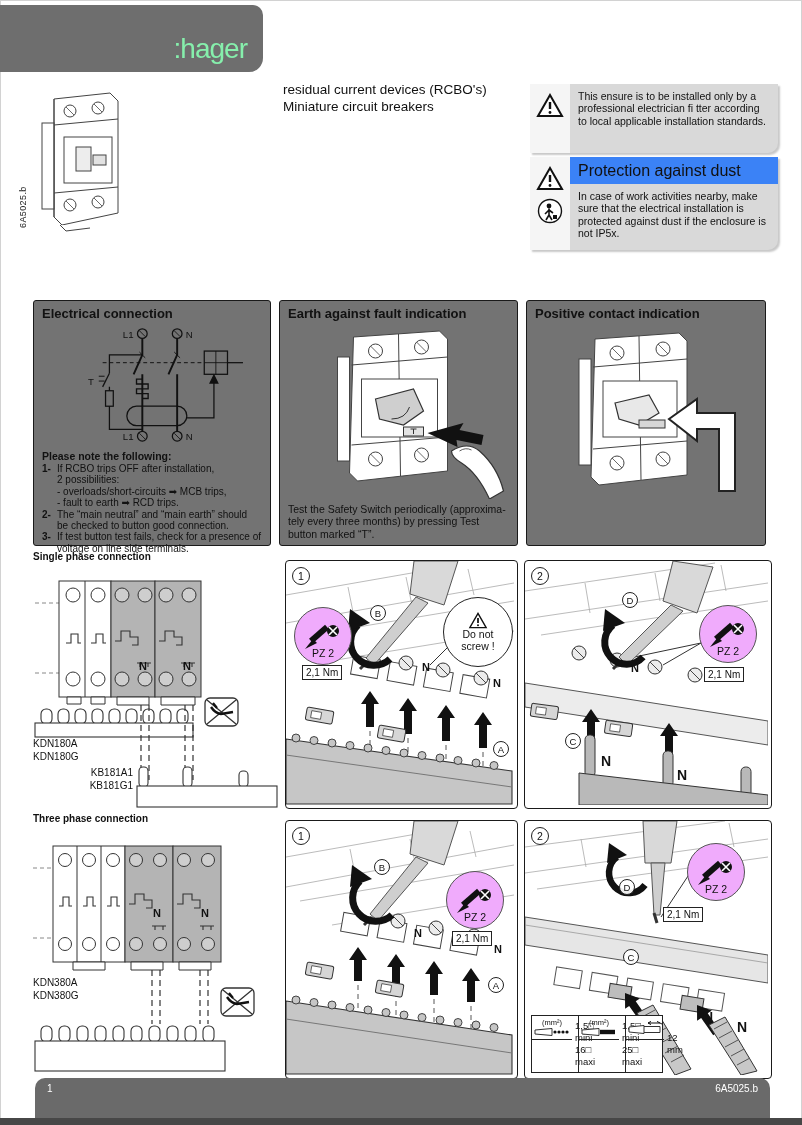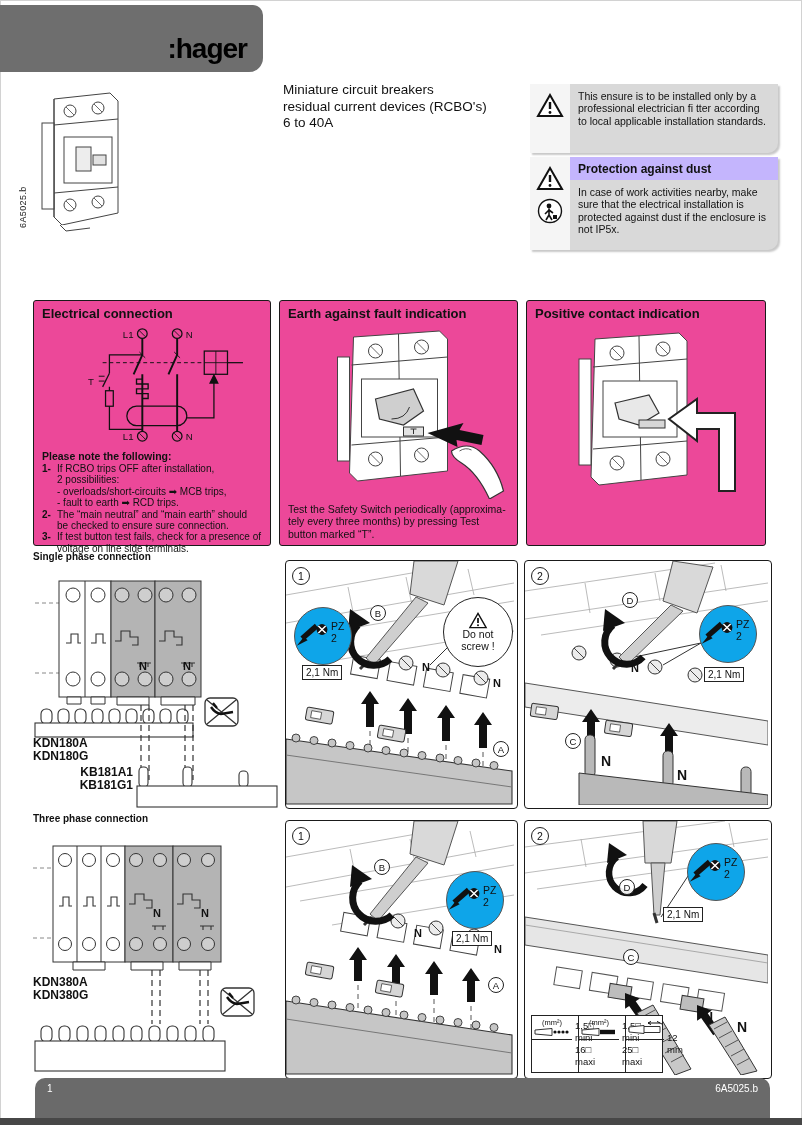--- a/index.html
+++ b/index.html
@@ -2,61 +2,61 @@
 <html><head>
 <meta charset="utf-8">
 <style>
   html,body{margin:0;padding:0;background:#fff}
   .page{position:relative;width:802px;height:1125px;background:#fff;
         font-family:"Liberation Sans","DejaVu Sans",sans-serif;color:#111;
         overflow:hidden;box-shadow:inset 0 0 0 1px #d2d2d2}
   .abs{position:absolute}
   
   .hdr{left:0;top:5px;width:263px;height:67px;background:#6e6e6e;border-radius:0 10px 14px 0}
-  .brand{position:absolute;right:16px;bottom:7px;color:#000000;font-weight:bold;
+  .brand{position:absolute;right:16px;bottom:7px;color:#86efac;font-weight:normal;
          font-size:28px;letter-spacing:-1px}
   .side-code{font-size:9px;color:#222;letter-spacing:.4px;
              transform:rotate(-90deg);transform-origin:0 0;white-space:nowrap}
   .title-line{font-size:13.5px;line-height:16.5px}
   
   .warnbox{background:#d9d9d9;border-radius:0 0 10px 0;display:flex;
            box-shadow:2px 2px 2px rgba(0,0,0,.22);box-sizing:border-box}
   .warn-icon-col{width:40px;background:#f5f5f5;display:flex;flex-direction:column;
                  align-items:center;padding-top:9px;gap:7px;flex:none}
   .warn-body{flex:1;display:flex;flex-direction:column}
-  .warn-title{font-size:12px;font-weight:bold;background:#c4b5fd;padding:5px 8px 4px}
+  .warn-title{font-size:16px;font-weight:normal;background:#3b82f6;padding:5px 8px 4px}
   .warn-text{font-size:10.5px;line-height:12.3px;padding:6px 8px}
   
-  .secbox{border:1.5px solid #1a1a1a;border-radius:3px;background:#ec4899;
+  .secbox{border:1.5px solid #1a1a1a;border-radius:3px;background:#737373;
           padding:5px 8px;box-sizing:border-box}
   .sec-title{font-size:13px;font-weight:bold;margin-bottom:2px}
   .caption{font-size:10.5px;line-height:12.3px}
   .note-head{font-size:10.5px;font-weight:bold;margin:3px 0 1px}
   .note-row{display:flex;font-size:10px;line-height:11.4px}
   .note-row .mk{width:15px;font-weight:bold;flex:none}
   .heading2{font-size:10px;font-weight:bold}
   
   .panel{border:1.5px solid #1a1a1a;border-radius:4px;background:#fff;overflow:hidden}
   .numcirc{width:16px;height:16px;border:1.2px solid #222;border-radius:50%;
            display:flex;align-items:center;justify-content:center;font-size:10.5px;background:#fff;z-index:5}
   .letcirc{width:14px;height:14px;border:1.1px solid #222;border-radius:50%;
            display:flex;align-items:center;justify-content:center;font-size:9.5px;
            background:rgba(255,255,255,.92);z-index:5}
   .torque{border:1.3px solid #222;background:#fff;font-size:10px;padding:0 3px;
           line-height:13px;white-space:nowrap;z-index:5}
-  .pzbadge{border-radius:50%;background:#0ea5e9;border:1.2px solid #555;display:flex;
-           flex-direction:row;align-items:center;justify-content:flex-end;
+  .pzbadge{border-radius:50%;background:#f0abfc;border:1.2px solid #555;display:flex;
+           flex-direction:column;align-items:center;justify-content:flex-end;
            padding-bottom:5px;box-sizing:border-box;z-index:4}
   .pz-label{font-size:10.5px;margin-top:-4px}
   .balloon{border:1.5px solid #222;border-radius:50%;background:#fff;display:flex;
            flex-direction:column;align-items:center;justify-content:center;
            text-align:center;box-sizing:border-box;z-index:4}
   .bl-txt{font-size:10.5px;line-height:11.5px}
   .nlab{font-size:11px;font-weight:bold;z-index:5}
-  .model-label{font-size:12px;font-weight:bold;line-height:13px}
+  .model-label{font-size:10px;font-weight:normal;line-height:13px}
   
   .wiretable{display:flex;background:#fff;border:1px solid #222;z-index:6}
   .wt-col{display:flex;}
   .wt-col + .wt-col{border-left:1px solid #222}
   .wt-h{height:21px;border-bottom:1px solid #222;display:flex;flex-direction:column;
         align-items:center;justify-content:center;padding:1px 2px}
   .wt-mm{font-size:7.5px;line-height:8px}
   .wt-b{padding:2px 3px;font-size:9.5px;line-height:12px;flex:1;display:flex;
         flex-direction:column;justify-content:center}
   .wt-center{align-items:flex-start}
@@ -87,23 +87,22 @@
       <circle cx="40" cy="26" r="6"></circle>
         <circle cx="68" cy="23" r="6"></circle>
       <circle cx="40" cy="120" r="6"></circle>
         <circle cx="68" cy="117" r="6"></circle>
       <path d="M36,22 l8,8 M64,19 l8,8 M36,116 l8,8 M64,113 l8,8" stroke-width=".8"></path>
       <path d="M30,140 L36,146 L60,143"></path>
     </g>
   </svg>
 
   <div class="abs" style="left:283px;top:82px;width:245px">
+    <div class="title-line">residual current devices (RCBO's)</div>
     <div class="title-line">Miniature circuit breakers</div>
-    <div class="title-line">residual current devices (RCBO's)</div>
-    <div class="title-line">6 to 40A</div>
   </div>
 
   <div class="abs warnbox" style="left:530px;top:84px;width:248px;height:69px">
     <div class="warn-icon-col">
       <svg width="28" height="25" viewBox="0 0 28 25">
         <path d="M14,2 L26,23 L2,23 Z" fill="#fff" stroke="#111" stroke-width="2"></path>
         <path d="M14,9 L14,16" stroke="#111" stroke-width="2.4"></path>
         <circle cx="14" cy="19.5" r="1.4" fill="#111"></circle>
       </svg>
     </div>
@@ -183,21 +182,21 @@
     <div class="note-row">
         <span class="mk"></span>
         <span>- fault to earth ➡ RCD trips.</span>
       </div>
     <div class="note-row">
         <span class="mk">2-</span>
         <span>The “main neutral” and “main earth” should</span>
       </div>
     <div class="note-row">
         <span class="mk"></span>
-        <span>be checked to ensure sure connection.</span>
+        <span>be checked to button good connection.</span>
       </div>
     <div class="note-row">
         <span class="mk">3-</span>
         <span>If test button test fails, check for a presence of</span>
       </div>
     <div class="note-row">
         <span class="mk"></span>
         <span>voltage on line side terminals.</span>
       </div>
   </div>

